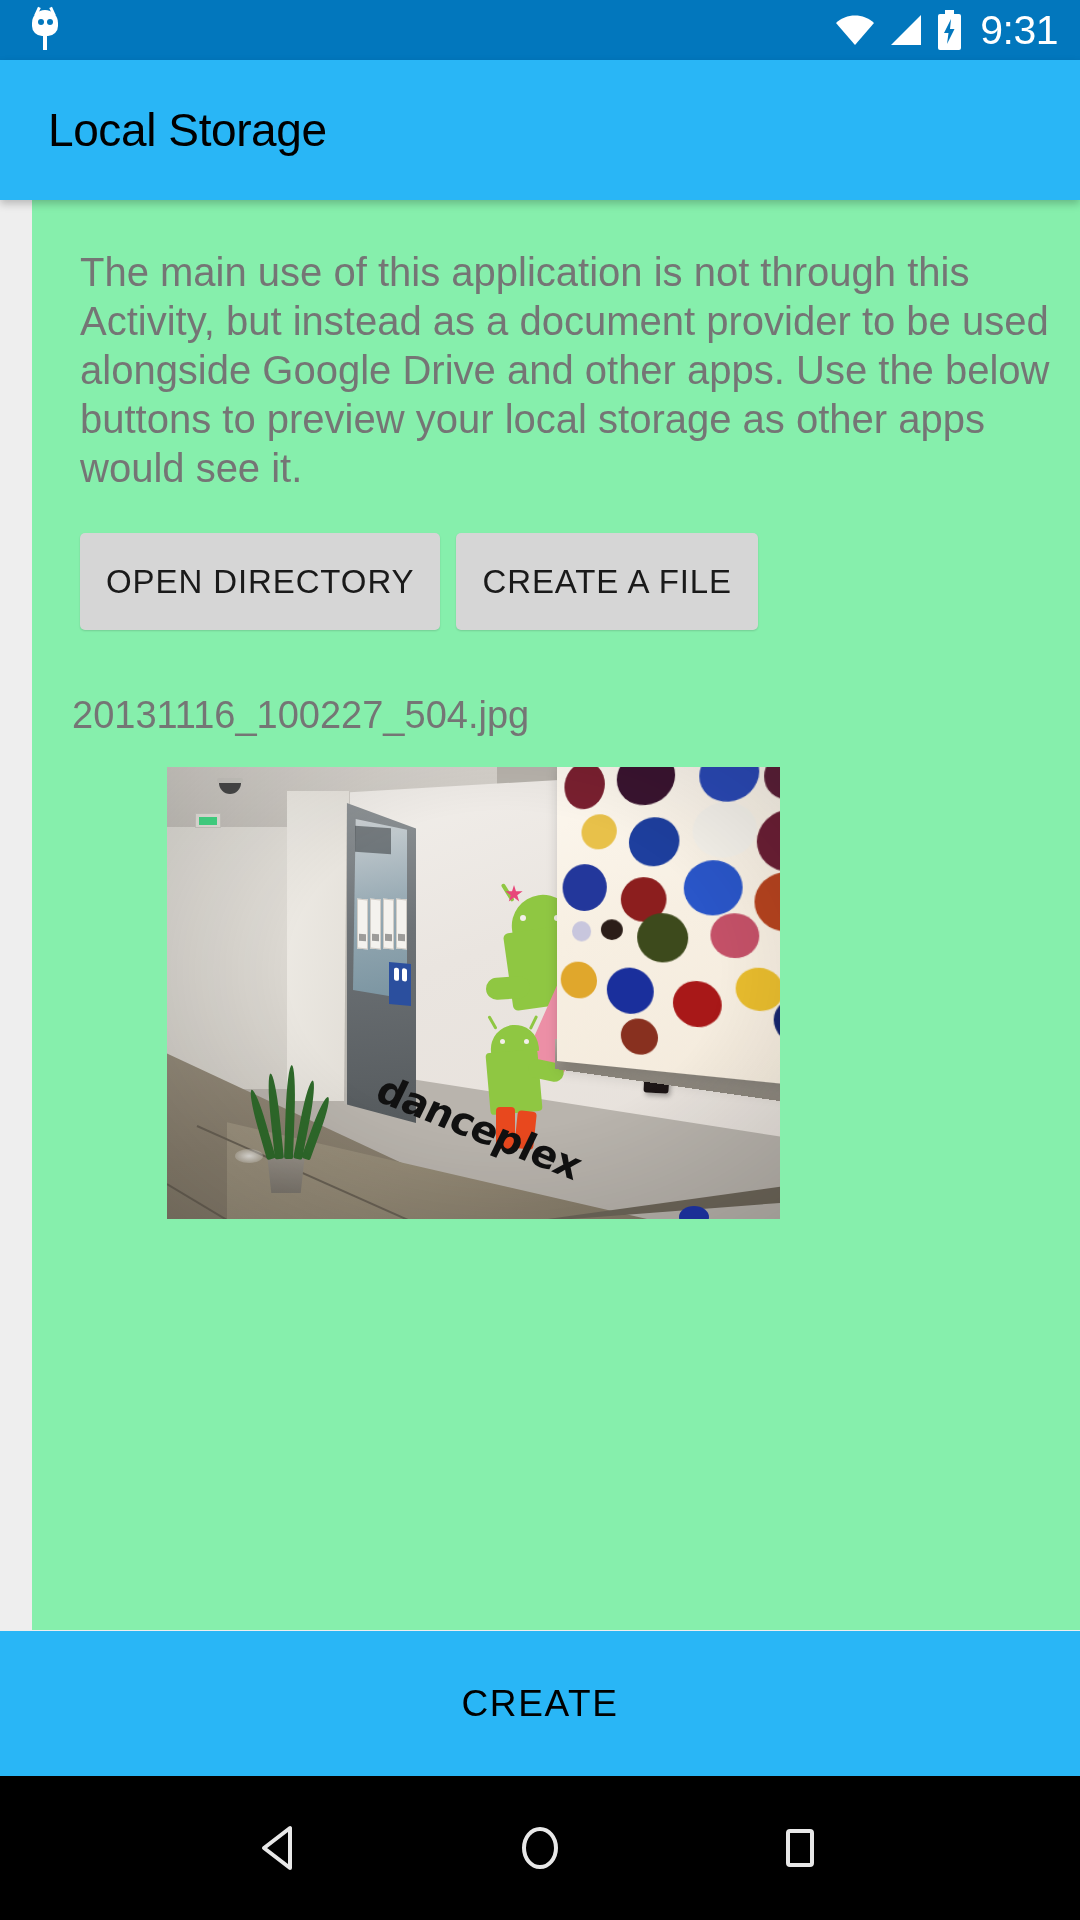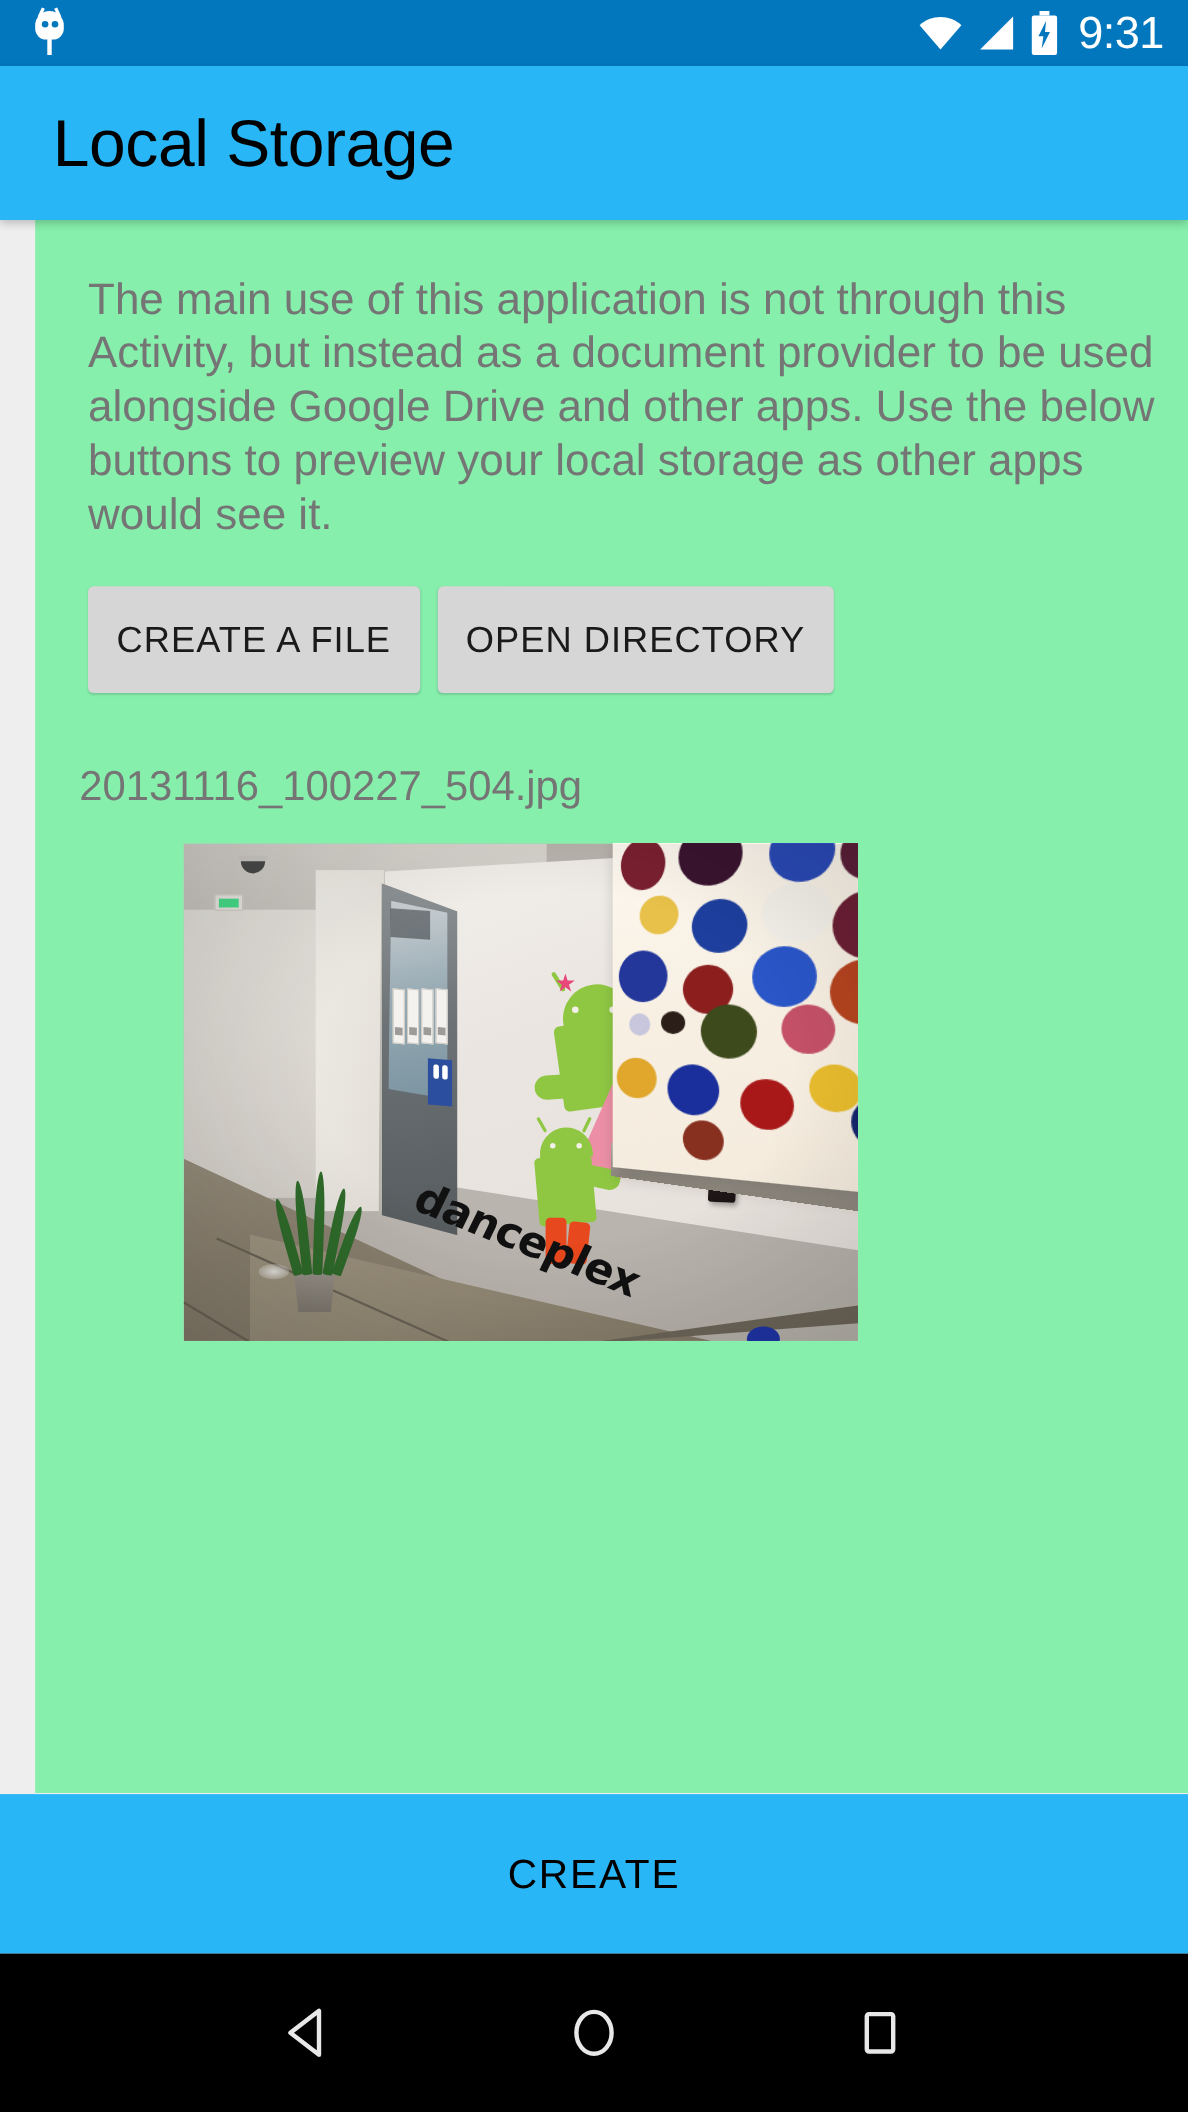--- a/index.html
+++ b/index.html
@@ -48,21 +48,21 @@
 
   
   #app-bar {
     position:absolute; top:60px; left:0; width:1080px; height:140px;
     background:#29B6F6;
     display:flex; align-items:center;
     box-shadow:0 4px 8px rgba(0,0,0,0.22);
     z-index:5;
   }
   #app-title {
-    color:#000000; font-size:60px; font-weight:400;
+    color:#000000; font-size:46px; font-weight:400;
     padding-left:48px; letter-spacing:-0.4px;
   }
 
   
   #content {
     position:absolute; top:200px; left:0; width:1080px; height:1430px;
     background:#86efac; overflow:hidden;margin-left:32px;
   }
   #description {
     color:#757575; font-size:40px; line-height:49px;
@@ -396,22 +396,22 @@
 <div id="app-bar">
   <div id="app-title">Local Storage</div>
 </div>
 
 <div id="content">
 
   <div id="description">The main use of this application is not through this Activity, but instead as a document provider to be used alongside Google Drive and other apps. Use the below buttons to preview your local storage as other apps would see it.</div>
 
   <div id="button-grid">
     <div class="btn-row">
+      <button class="btn">OPEN DIRECTORY</button>
       <button class="btn">CREATE A FILE</button>
-      <button class="btn">OPEN DIRECTORY</button>
     </div>
   </div>
 
   <div id="file-name">20131116_100227_504.jpg</div>
 
   <div id="photo-wrap">
     <div id="photo">
 
       <div class="p-backwall"></div>
       <div class="p-ceiling"></div>

